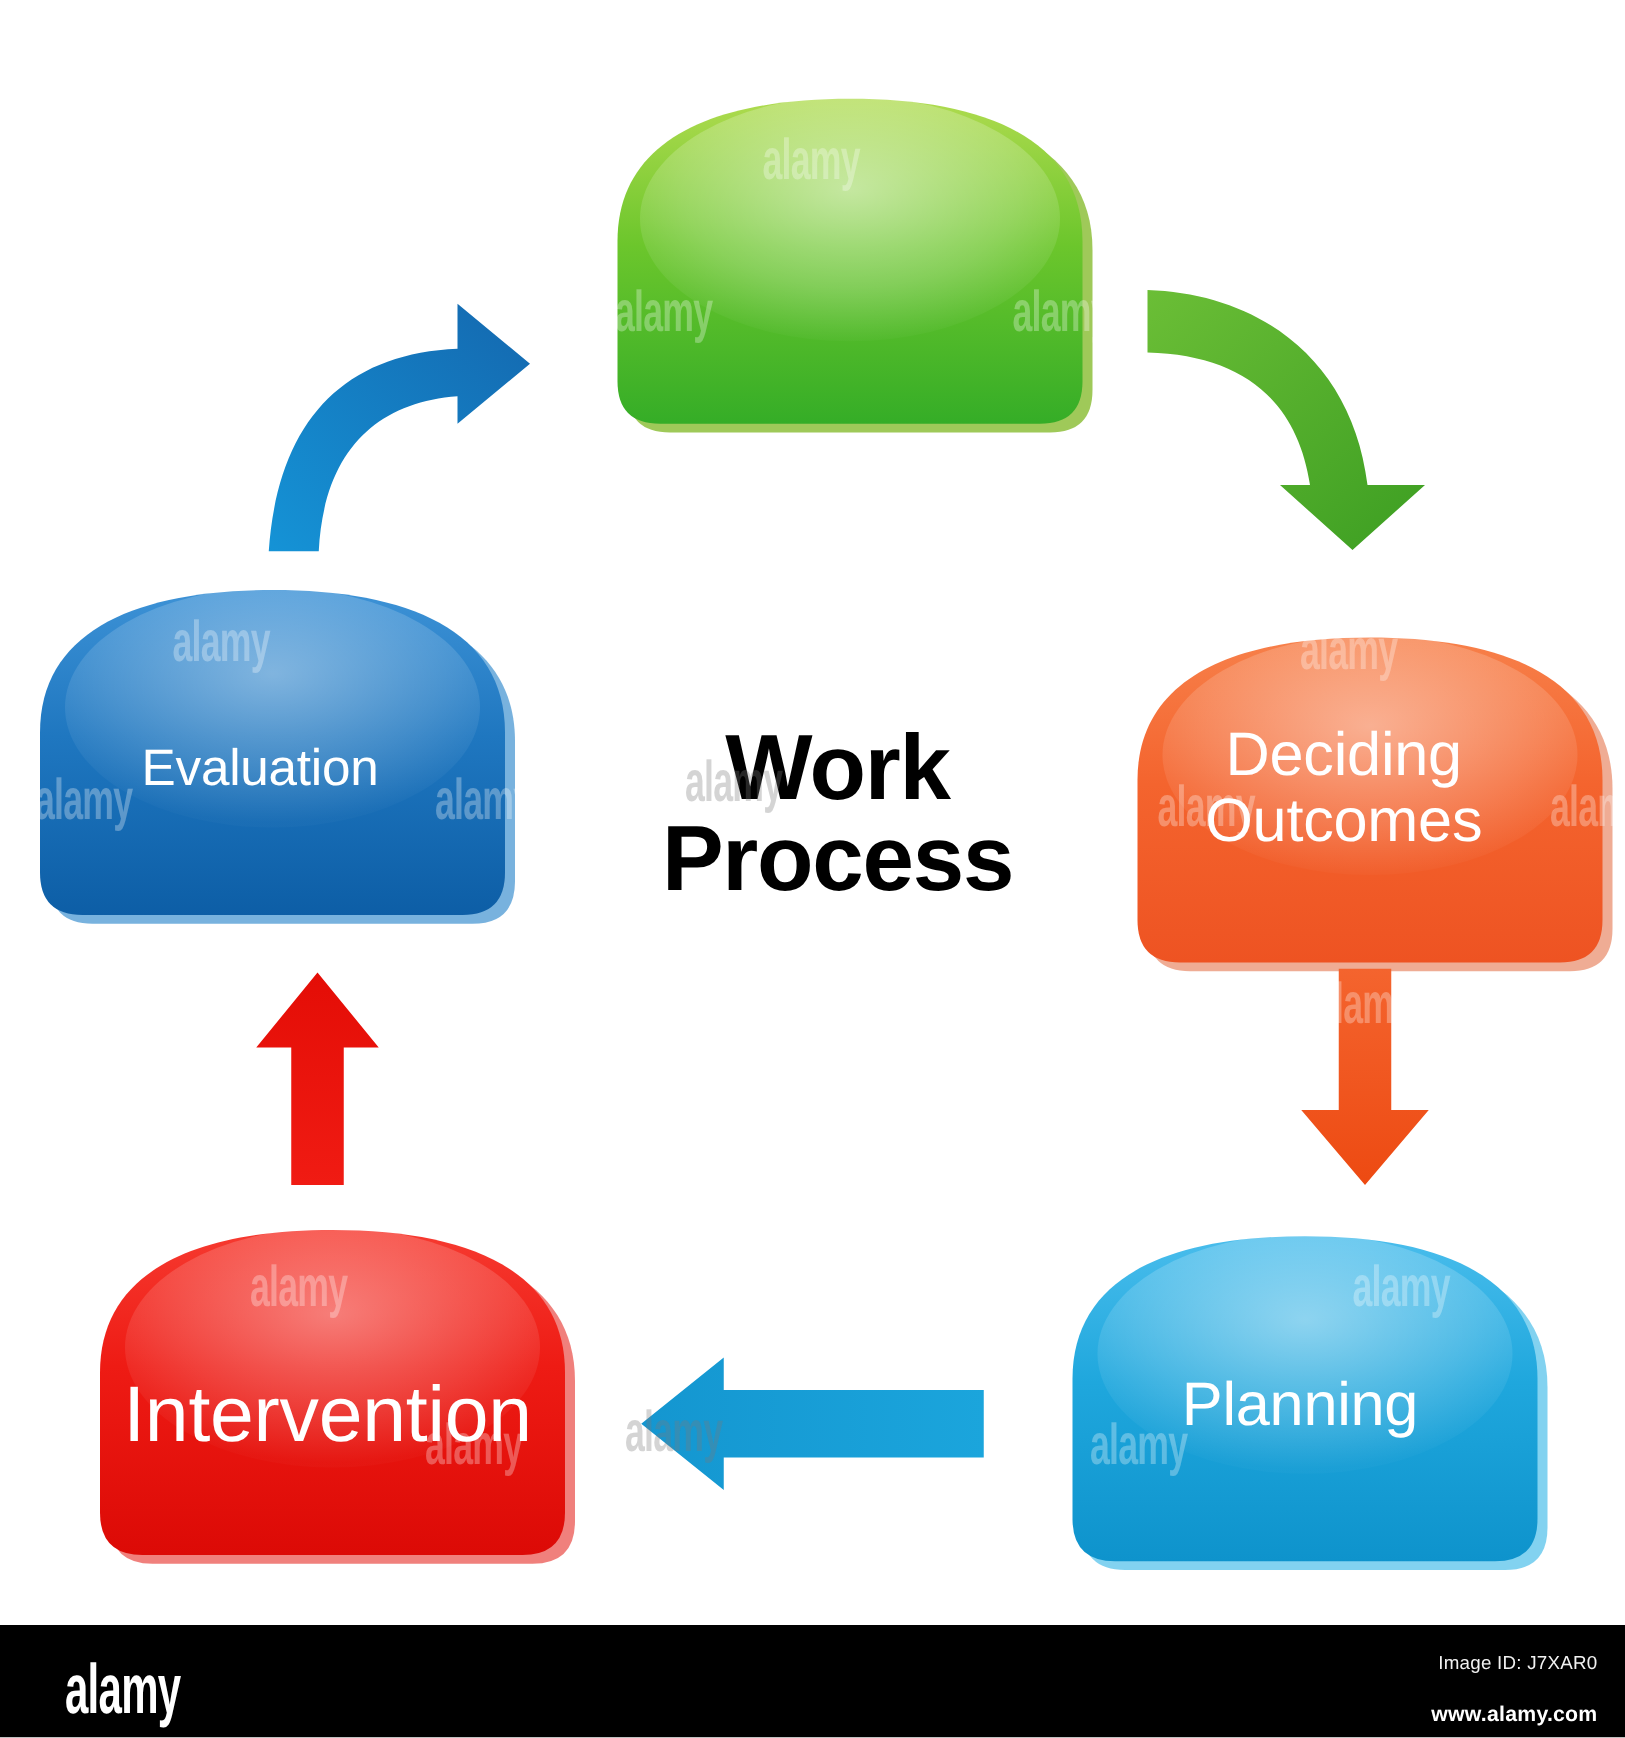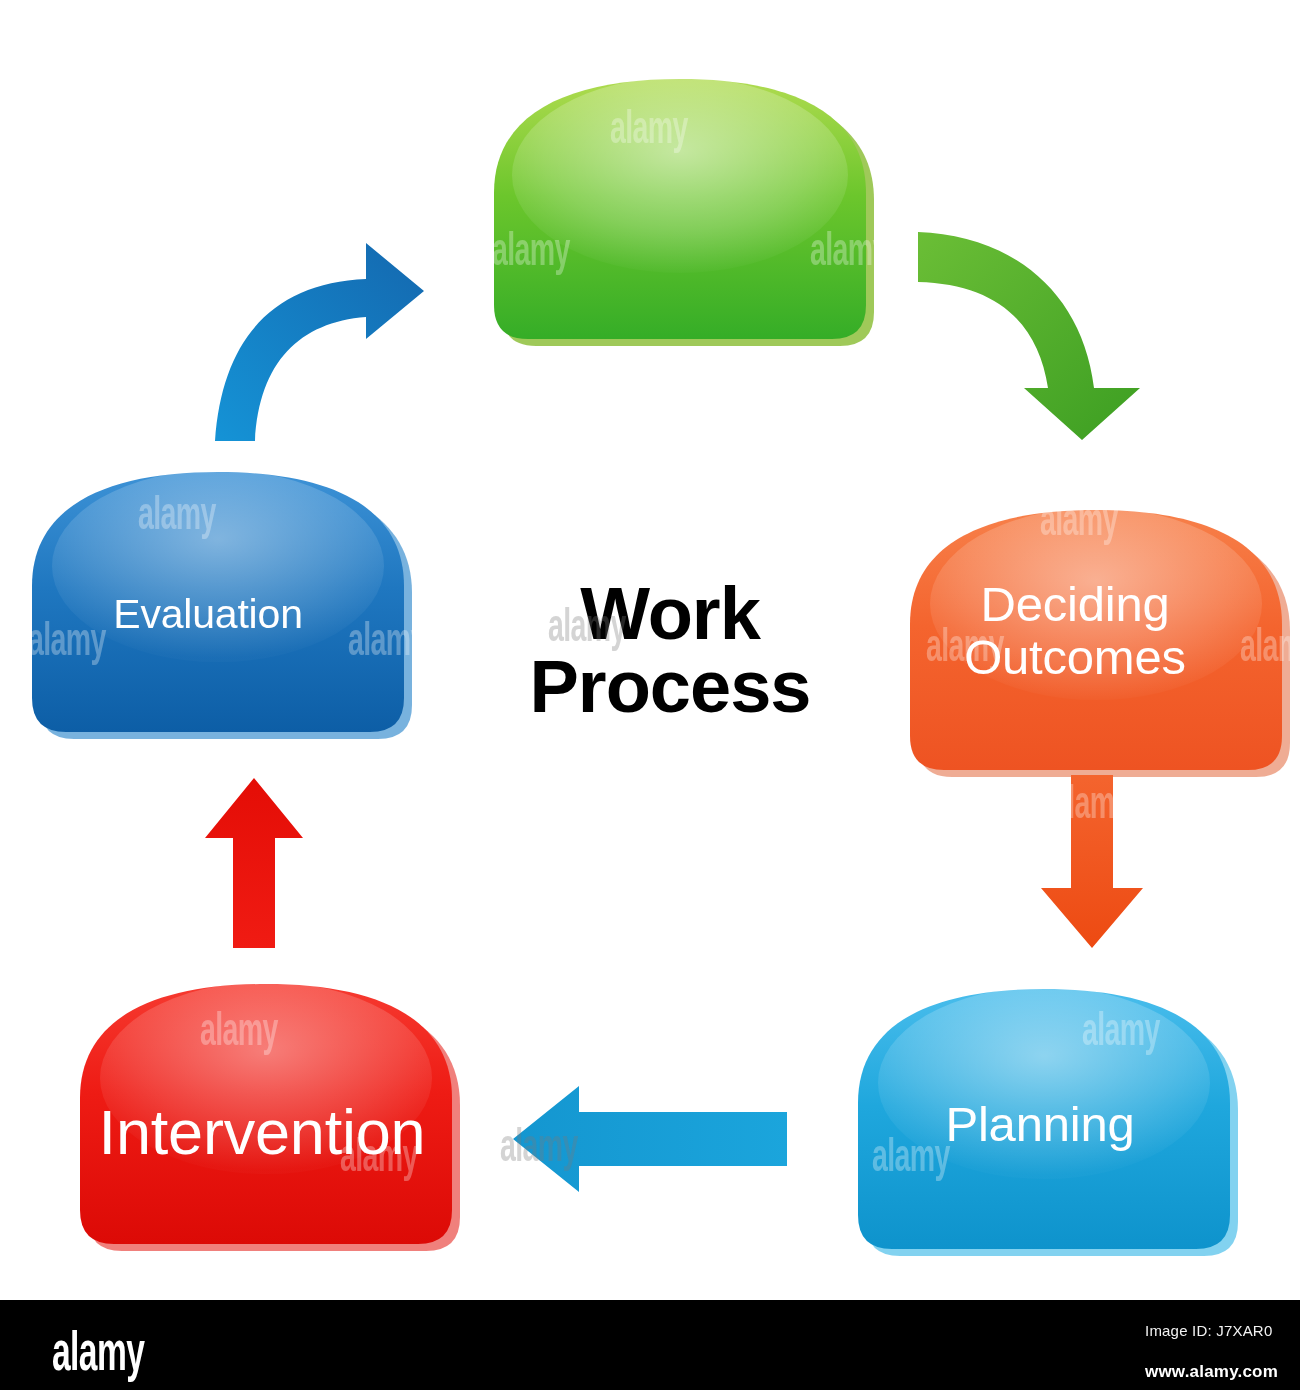--- a/index.html
+++ b/index.html
@@ -92,21 +92,21 @@
     font-size: 56px;
     color: #ffffff;
     transform: scaleX(0.60);
     transform-origin: left top;
     letter-spacing: -1px;
   }
   #footer-right {
     position: absolute;
     right: 22px;
     top: 22px;
-    text-align: left;
+    text-align: right;
   }
   #footer-image-id {
     font-family: "Liberation Sans", sans-serif;
     font-size: 15px;
     color: #f2f2f2;
     letter-spacing: 0.2px;
   }
   #footer-url {
     margin-top: 23px;
     font-family: "Liberation Sans", sans-serif;

